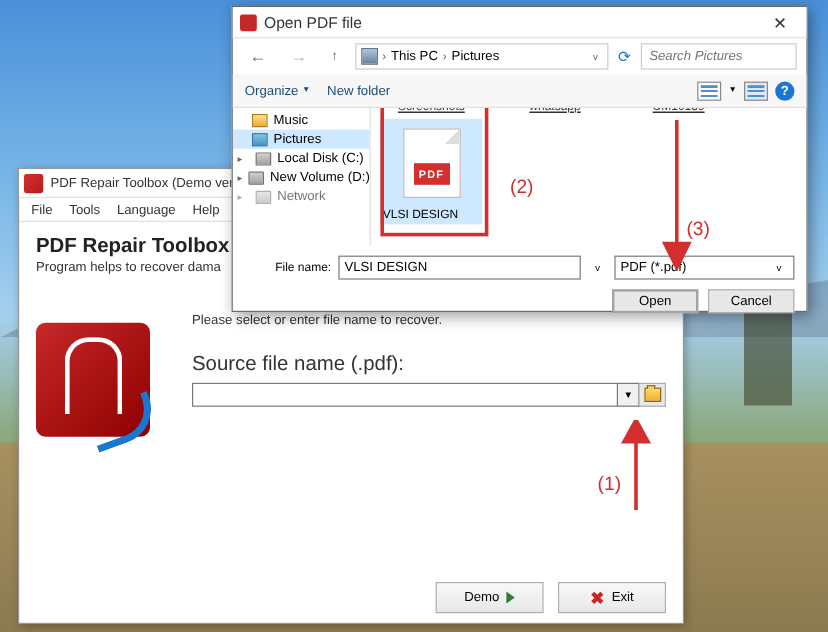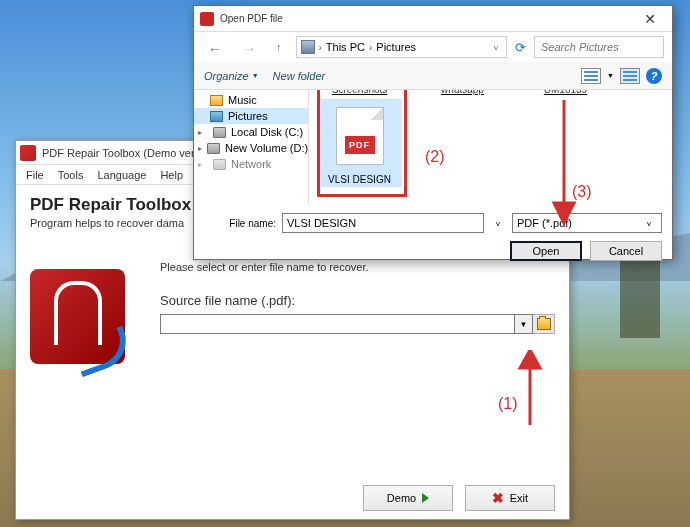--- a/index.html
+++ b/index.html
@@ -22,79 +22,79 @@
 .heading { font-size: 17px; font-weight: bold; color: #222; }
 .subheading { font-size: 11px; color: #333; margin-top: 2px; }
 .content-row { display: flex; margin-top: 32px; gap: 20px; }
 .logo-col { width: 110px; padding-top: 8px; }
 .logo-box { width: 95px; height: 95px; position: relative; }
 .logo-a { position: absolute; inset: 0; background: linear-gradient(135deg, #c62828 0%, #8e0000 100%); border-radius: 8px; display: flex; align-items: center; justify-content: center; }
 .logo-a::before { content: ''; position: absolute; width: 40px; height: 60px; border: 4px solid #fff; border-bottom: none; border-radius: 20px 20px 0 0; top: 12px; }
 .logo-swoosh { position: absolute; bottom: -5px; right: -5px; width: 55px; height: 35px; border: 6px solid #1976d2; border-top: none; border-left: none; border-radius: 0 0 30px 0; transform: rotate(-20deg); }
 .form-col { flex: 1; }
 .instruct { font-size: 11px; color: #333; margin-bottom: 20px; }
-.field-label { font-size: 13px; color: #333; margin-bottom: 6px; }
+.field-label { font-size: 17px; color: #333; margin-bottom: 6px; }
 .input-row { display: flex; }
 .text-input { flex: 1; height: 20px; border: 1px solid #7a7a7a; font-size: 11px; padding: 0 4px; }
 .dd-btn { width: 18px; height: 20px; border: 1px solid #7a7a7a; border-left: none; background: #f0f0f0; display: flex; align-items: center; justify-content: center; font-size: 8px; }
 .browse-btn { width: 22px; height: 20px; border: 1px solid #adadad; border-left: none; background: #e8e8e8; display: flex; align-items: center; justify-content: center; }
 .browse-ico { width: 14px; height: 12px; background: linear-gradient(to bottom, #ffd966 0%, #f0b030 100%); border: 1px solid #8b6914; position: relative; }
 .browse-ico::before { content: ''; position: absolute; top: -3px; left: 1px; width: 5px; height: 2px; background: #ffd966; border: 1px solid #8b6914; border-bottom: none; }
 .button-bar { position: absolute; bottom: 8px; right: 14px; display: flex; gap: 12px; }
 .btn { min-width: 90px; height: 26px; border: 1px solid #adadad; background: linear-gradient(to bottom, #f8f8f8 0%, #e8e8e8 100%); font-size: 11px; display: flex; align-items: center; justify-content: center; gap: 6px; cursor: default; }
 .play-ico { width: 0; height: 0; border-top: 5px solid transparent; border-bottom: 5px solid transparent; border-left: 7px solid #2e7d32; }
 .x-ico { color: #c62828; font-weight: bold; font-size: 14px; }
 
 
 .dialog { position: absolute; left: 193px; top: 5px; width: 480px; height: 255px; background: #fff; border: 1px solid #6b6b6b; box-shadow: 3px 3px 12px rgba(0,0,0,0.4); }
 .dlg-titlebar { height: 26px; background: #fff; display: flex; align-items: center; padding: 0 6px; border-bottom: 1px solid #e0e0e0; }
 .dlg-icon { width: 14px; height: 14px; background: #c62828; border-radius: 2px; margin-right: 6px; }
-.dlg-title { font-size: 10px; color: #333; flex: 1; }
+.dlg-title { font-size: 13px; color: #333; flex: 1; }
 .dlg-close { width: 32px; height: 20px; display: flex; align-items: center; justify-content: center; font-size: 14px; color: #333; }
 .nav-row { height: 30px; display: flex; align-items: center; padding: 0 8px; gap: 8px; }
 .nav-arrow { font-size: 14px; color: #666; padding: 2px 6px; }
 .breadcrumb { flex: 1; height: 22px; border: 1px solid #ccc; display: flex; align-items: center; padding: 0 4px; font-size: 11px; gap: 4px; }
 .bc-ico { width: 14px; height: 14px; background: linear-gradient(to bottom, #b0c4de 0%, #6b8299 100%); border: 1px solid #657889; }
 .bc-sep { color: #666; font-size: 10px; }
 .bc-dd { margin-left: auto; font-size: 8px; color: #666; padding: 0 4px; }
 .refresh-ico { font-size: 13px; color: #1976d2; }
 .search-box { width: 130px; height: 22px; border: 1px solid #ccc; font-size: 11px; padding: 0 6px; color: #888; font-style: italic; }
-.toolbar { height: 28px; display: flex; align-items: center; padding: 0 10px; gap: 14px; border-bottom: 1px solid #e0e0e0; background: #f7f7f7; font-style: italic; }
+.toolbar { height: 28px; display: flex; align-items: center; padding: 0 10px; gap: 14px; border-bottom: 1px solid #e0e0e0; background: #f7f7f7; }
 .tb-item { font-size: 11px; color: #1a4d7a; display: flex; align-items: center; gap: 3px; }
 .tb-dd { font-size: 7px; }
 .tb-right { margin-left: auto; display: flex; gap: 6px; align-items: center; }
 .view-ico { width: 20px; height: 16px; border: 1px solid #888; background: #fff; position: relative; }
 .view-ico::after { content: ''; position: absolute; left: 2px; top: 2px; right: 2px; bottom: 2px; background: repeating-linear-gradient(to bottom, #4a90d9 0, #4a90d9 2px, transparent 2px, transparent 4px); }
 .help-ico { width: 16px; height: 16px; border-radius: 50%; background: #1976d2; color: #fff; display: flex; align-items: center; justify-content: center; font-size: 11px; font-weight: bold; }
 .dlg-main { display: flex; height: 115px; }
 .nav-pane { width: 115px; border-right: 1px solid #e0e0e0; padding: 2px 0; overflow: hidden; }
 .nav-item { font-size: 11px; padding: 2px 4px 2px 16px; display: flex; align-items: center; gap: 5px; white-space: nowrap; }
 .nav-item.selected { background: #cde8ff; }
 .nav-ico { width: 13px; height: 11px; background: linear-gradient(to bottom, #fce38a 0%, #f0a830 100%); border: 1px solid #b08020; flex-shrink: 0; }
 .nav-ico.pic { background: linear-gradient(to bottom, #7ec8e3 0%, #4a90c0 100%); border-color: #3070a0; }
 .nav-ico.disk { background: linear-gradient(to bottom, #d0d0d0 0%, #a0a0a0 100%); border-color: #707070; border-radius: 1px; }
 .nav-arr { font-size: 8px; color: #666; margin-left: -12px; width: 10px; }
 .file-pane { flex: 1; overflow: hidden; position: relative; }
 .file-grid { display: flex; padding: 0 8px; gap: 18px; }
-.file-item { width: 85px; text-align: center; font-size: 10px; }
+.file-item { width: 85px; font-size: 10px; }
 .file-thumb { width: 70px; height: 70px; margin: 0 auto 3px; display: flex; align-items: center; justify-content: center; position: relative; }
 .pdf-page { width: 48px; height: 58px; background: #fff; border: 1px solid #bbb; position: relative; }
 .pdf-page::before { content: ''; position: absolute; top: 0; right: 0; width: 12px; height: 12px; background: linear-gradient(135deg, transparent 48%, #ddd 50%); }
 .pdf-badge { position: absolute; bottom: 10px; left: 8px; right: 8px; height: 18px; background: #d32f2f; color: #fff; font-size: 9px; font-weight: bold; display: flex; align-items: center; justify-content: center; letter-spacing: 1px; }
 .selected-box { position: absolute; left: 8px; top: -8px; width: 90px; height: 115px; border: 3px solid #d32f2f; pointer-events: none; }
 .file-name-cut { font-size: 10px; color: #333; margin-top: -6px; }
 .dlg-bottom { padding: 8px 10px; }
 .fn-row { display: flex; align-items: center; gap: 6px; margin-bottom: 8px; }
 .fn-label { font-size: 10px; width: 72px; text-align: right; }
 .fn-input { flex: 1; height: 20px; border: 1px solid #7a7a7a; font-size: 11px; padding: 0 4px; }
 .fn-dd { width: 16px; text-align: center; font-size: 8px; }
 .type-sel { width: 150px; height: 20px; border: 1px solid #7a7a7a; font-size: 11px; padding: 0 4px; display: flex; align-items: center; justify-content: space-between; }
 .act-row { display: flex; justify-content: flex-end; gap: 8px; }
 .dlg-btn { width: 72px; height: 20px; border: 1px solid #adadad; background: #e8e8e8; font-size: 11px; display: flex; align-items: center; justify-content: center; }
-.dlg-btn.primary { border: 2px solid #0f172a; }
+.dlg-btn.primary { border: 2px solid #a3a3a3; }
 
 
 .anno-arrow { position: absolute; pointer-events: none; }
 .anno-label { position: absolute; font-size: 16px; color: #d32f2f; font-weight: 500; pointer-events: none; }
 .a1 { left: 510px; top: 350px; }
 .a1-label { left: 498px; top: 395px; }
 .a2-label { left: 425px; top: 148px; }
 .a3 { left: 544px; top: 95px; }
 .a3-label { left: 572px; top: 183px; }
 svg.arrow-svg { display: block; }

